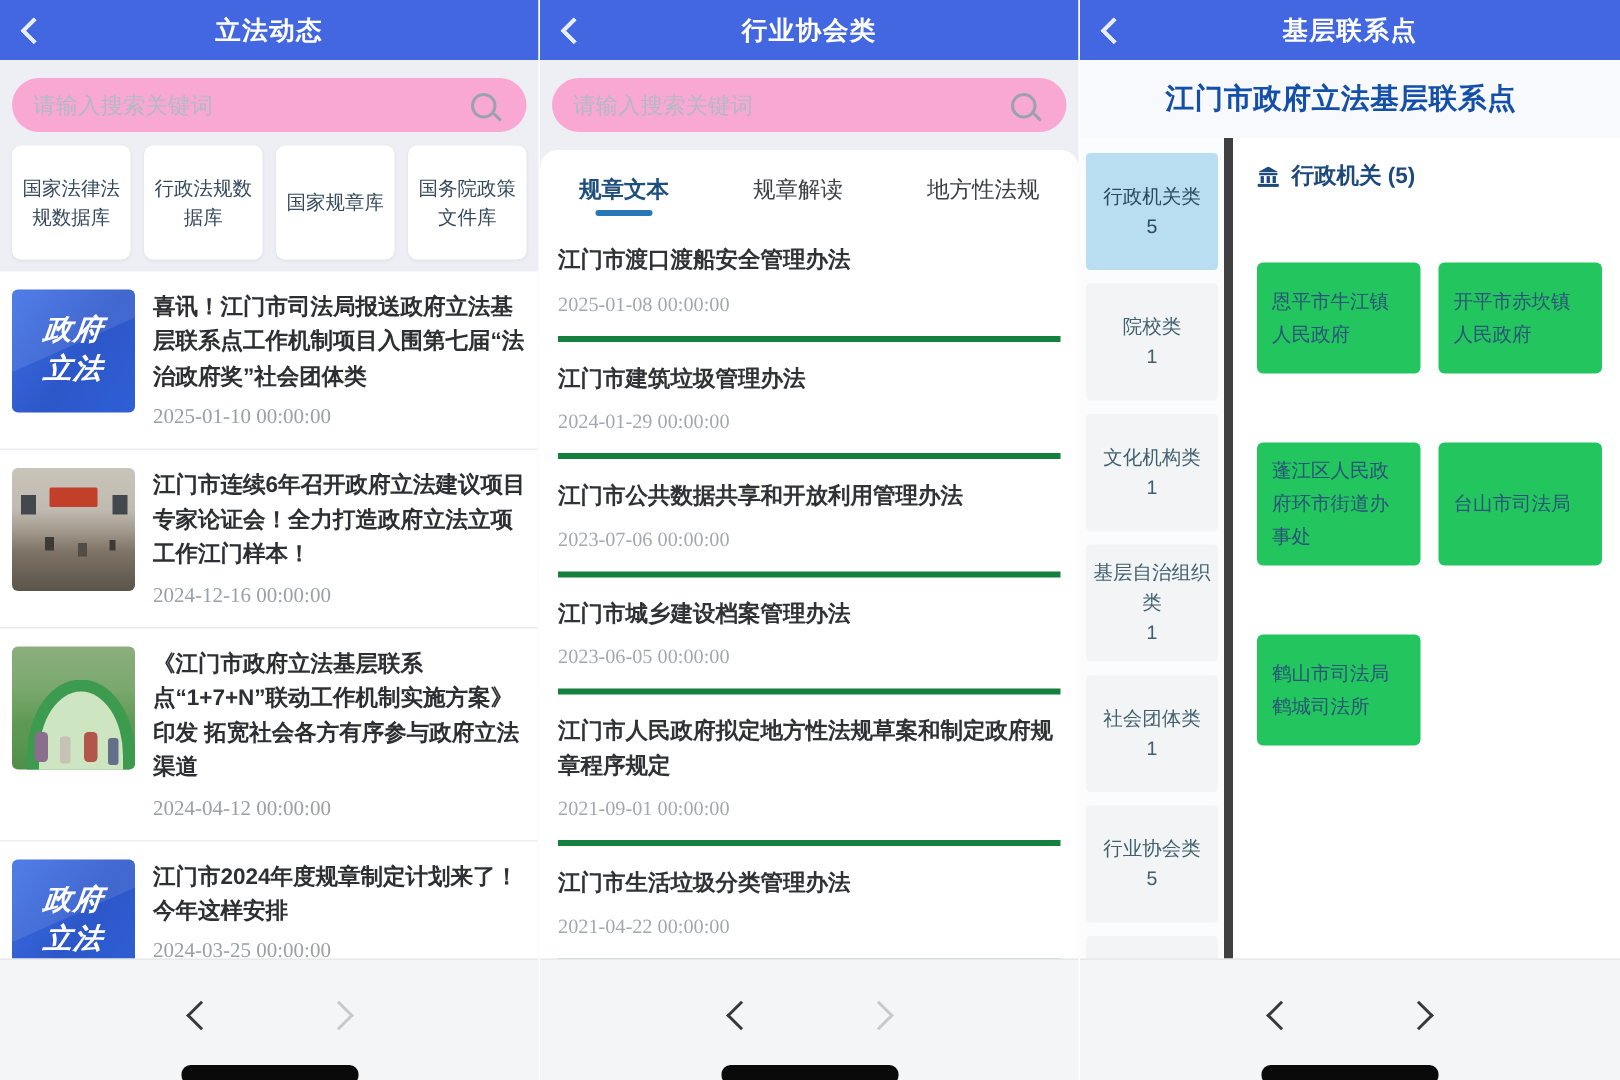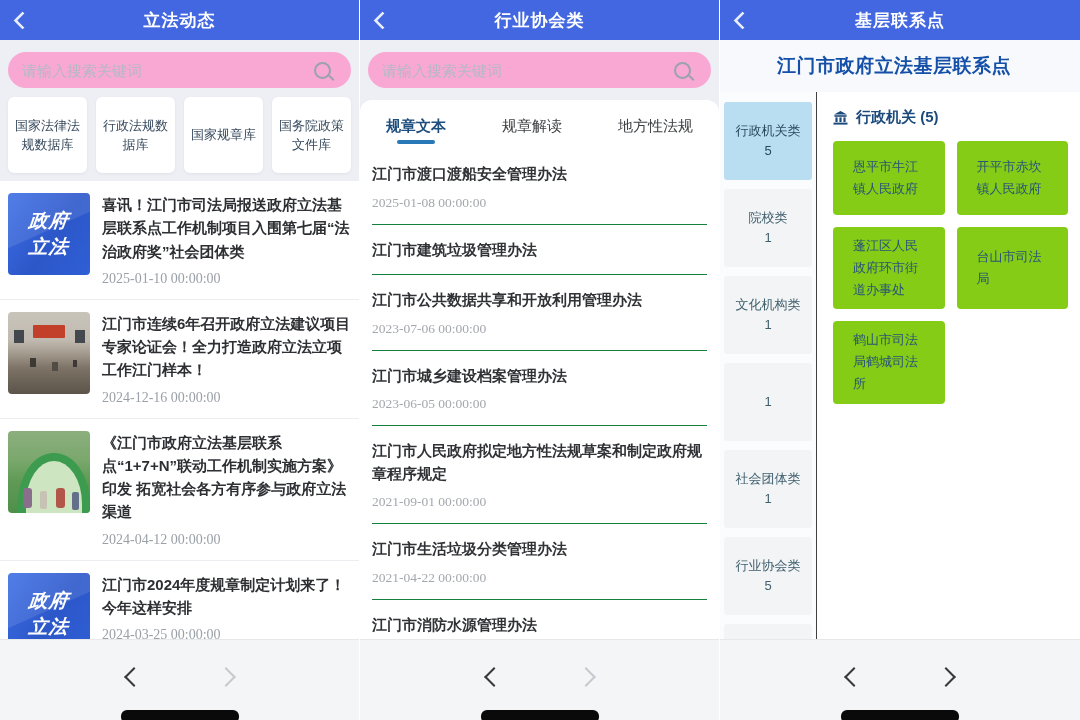--- a/index.html
+++ b/index.html
@@ -73,41 +73,41 @@
 
   
   .card2{position:absolute;top:100px;left:0;right:0;bottom:80px;background:#ffffff;
          border-radius:12px 12px 0 0;overflow:hidden;}
   .tabs{display:flex;justify-content:space-between;padding:17px 26px 0;}
   .tab{font-size:15px;color:#3e4043;position:relative;padding-bottom:13px;cursor:pointer;}
   .tab.active{color:#1d4e7d;font-weight:bold;}
   .tab.active::after{content:'';position:absolute;left:50%;transform:translateX(-50%);bottom:5px;
          width:38px;height:4px;border-radius:2px;background:#2878b7;}
   .reglist{padding:0 12px;}
-  .reg{padding:14px 0 13px;border-bottom:1px solid #15803d;cursor:pointer;}
+  .reg{padding:14px 0 13px;border-bottom:4px solid #15803d;cursor:pointer;}
   .reg-title{font-size:15px;font-weight:600;color:#303236;line-height:1.5;}
   .reg-date{margin-top:9px;font-family:"Liberation Serif",serif;font-size:13.5px;color:#a4a8ae;}
 
   
   .p3-title{position:absolute;top:53px;left:0;right:12px;text-align:center;
             font-size:19px;font-weight:bold;color:#1550a8;letter-spacing:.5px;}
   .p3-body{position:absolute;top:92px;left:0;right:0;bottom:80px;display:flex;overflow:hidden;}
   .p3-side{width:88px;flex:none;padding:10px 4px 0;display:flex;flex-direction:column;gap:9px;
-           background:#fbfcfd;border-right:1px solid #404040;overflow:hidden;}
+           background:#fbfcfd;border-right:6px solid #404040;overflow:hidden;}
   .p3-cell{background:#f2f4f6;border-radius:3px;min-height:78px;display:flex;flex-direction:column;
            align-items:center;justify-content:center;text-align:center;font-size:13px;color:#41606e;
            line-height:1.55;padding:5px 3px;cursor:pointer;box-sizing:border-box;}
   .p3-cell.active{background:#b9def1;color:#2b4a5c;}
   .p3-cell.partial{min-height:40px;}
   .p3-main{flex:1;background:#ffffff;padding:14px 12px 0 16px;overflow:hidden;}
   .p3-sec{display:flex;align-items:center;gap:8px;font-size:15px;font-weight:bold;color:#1c4a7c;
           margin:2px 0 14px;}
   .p3-grid{display:grid;grid-template-columns:1fr 1fr;gap:12px;}
-  .p3-card{background:#84cc16;border-radius:4px;min-height:74px;display:flex;align-items:center;
-           padding:8px 20px;font-size:13px;color:#2a5478;line-height:1.7;cursor:pointer;box-sizing:border-box;}
+  .p3-card{background:#22c55e;border-radius:4px;min-height:74px;display:flex;align-items:center;
+           padding:8px 10px;font-size:13px;color:#2a5478;line-height:1.7;cursor:pointer;box-sizing:border-box;margin-top:34px;}
 </style>
 </head>
 <body>
 
 <div class="canvas">
 
   <div class="panel" id="panel1">
     <div class="header">
       <span class="back-chev"></span>
       <span class="htitle">立法动态</span>
@@ -189,20 +189,21 @@
         <span class="tab">规章解读</span>
         <span class="tab">地方性法规</span>
       </div>
       <div class="reglist">
         <div class="reg">
           <div class="reg-title">江门市渡口渡船安全管理办法</div>
           <div class="reg-date">2025-01-08 00:00:00</div>
         </div>
         <div class="reg">
           <div class="reg-title">江门市建筑垃圾管理办法</div>
+          <div class="reg-date">2024-01-29 00:00:00</div>
         </div>
         <div class="reg">
           <div class="reg-title">江门市公共数据共享和开放利用管理办法</div>
           <div class="reg-date">2023-07-06 00:00:00</div>
         </div>
         <div class="reg">
           <div class="reg-title">江门市城乡建设档案管理办法</div>
           <div class="reg-date">2023-06-05 00:00:00</div>
         </div>
         <div class="reg">
@@ -245,20 +246,21 @@
         </div>
         <div class="p3-cell">
           <span>院校类</span>
           <span>1</span>
         </div>
         <div class="p3-cell">
           <span>文化机构类</span>
           <span>1</span>
         </div>
         <div class="p3-cell">
+          <span>基层自治组织类</span>
           <span>1</span>
         </div>
         <div class="p3-cell">
           <span>社会团体类</span>
           <span>1</span>
         </div>
         <div class="p3-cell">
           <span>行业协会类</span>
           <span>5</span>
         </div>

